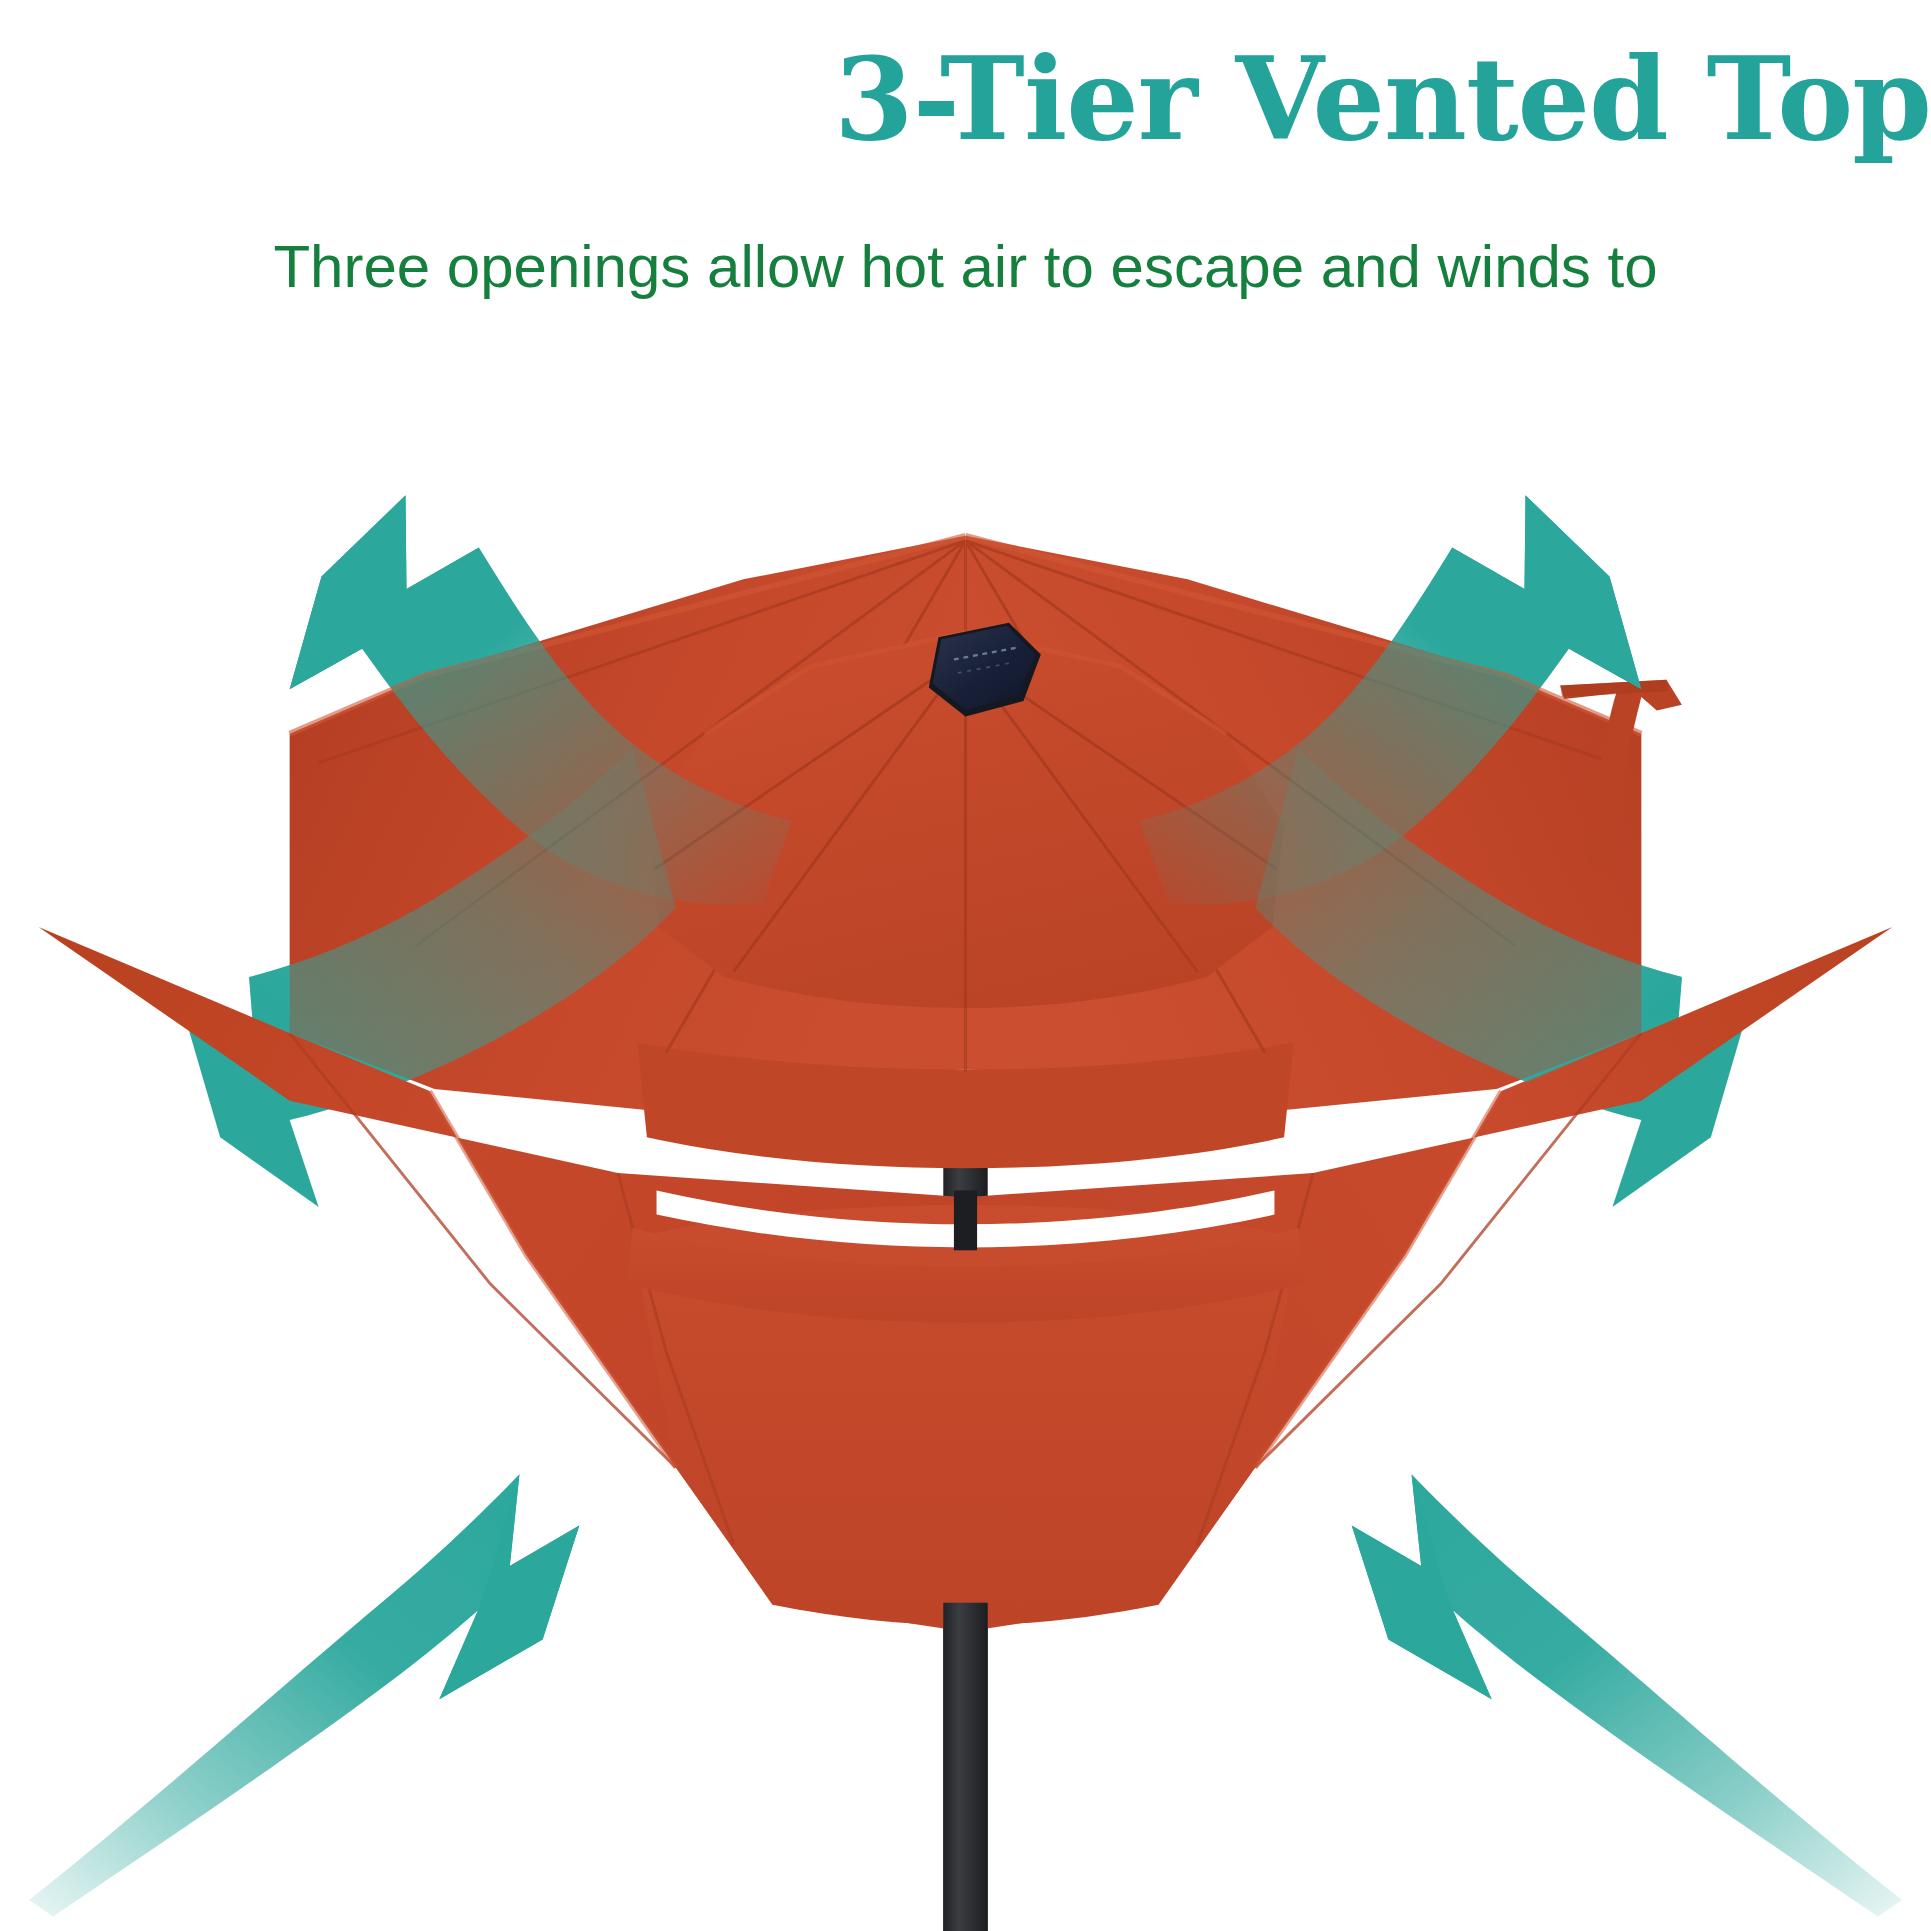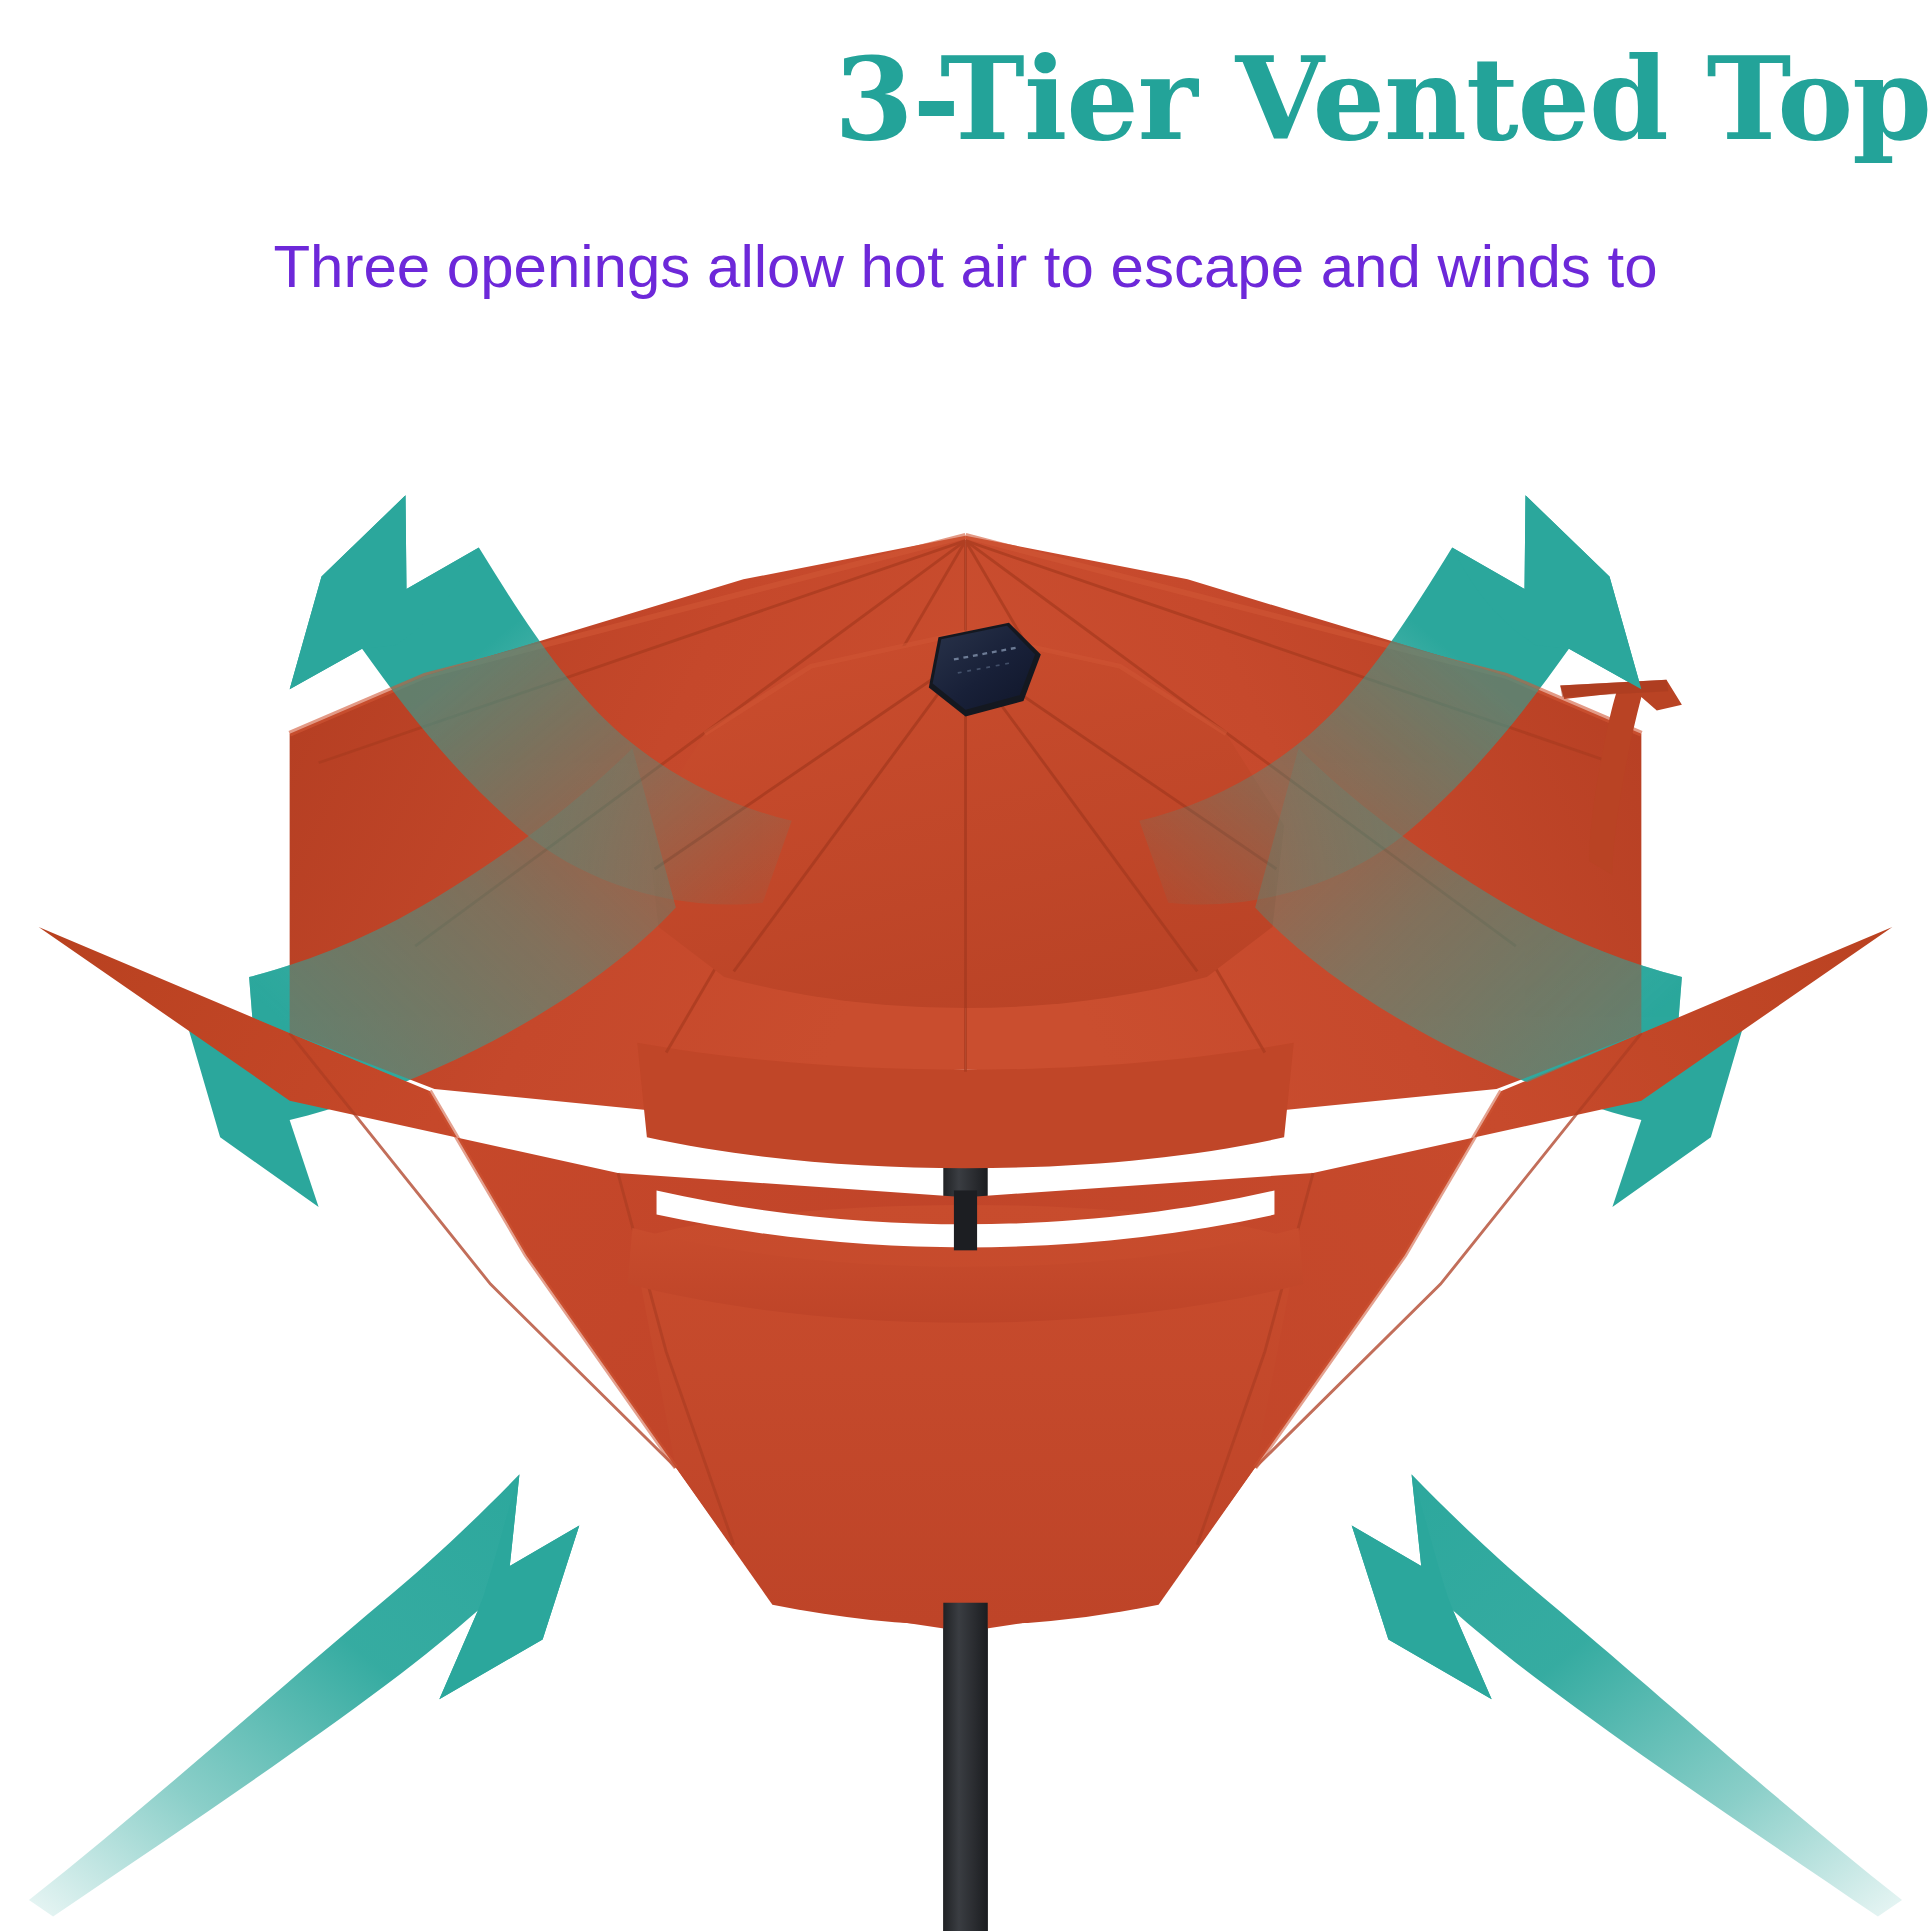--- a/index.html
+++ b/index.html
@@ -39,21 +39,21 @@
     position: absolute;
     left: 50%;
     transform: translateX(-50%);
     top: 228px;
     width: 1757px;
     text-align: center;
     font-family: "Liberation Sans", sans-serif;
     font-weight: 400;
     font-size: 60px;
     line-height: 1.30;
-    color: #6d28d9;
+    color: #15803d;
   }
 
   
   #product {
     position: absolute;
     left: 0;
     top: 0;
     width: 1931px;
     height: 1931px;
   }

